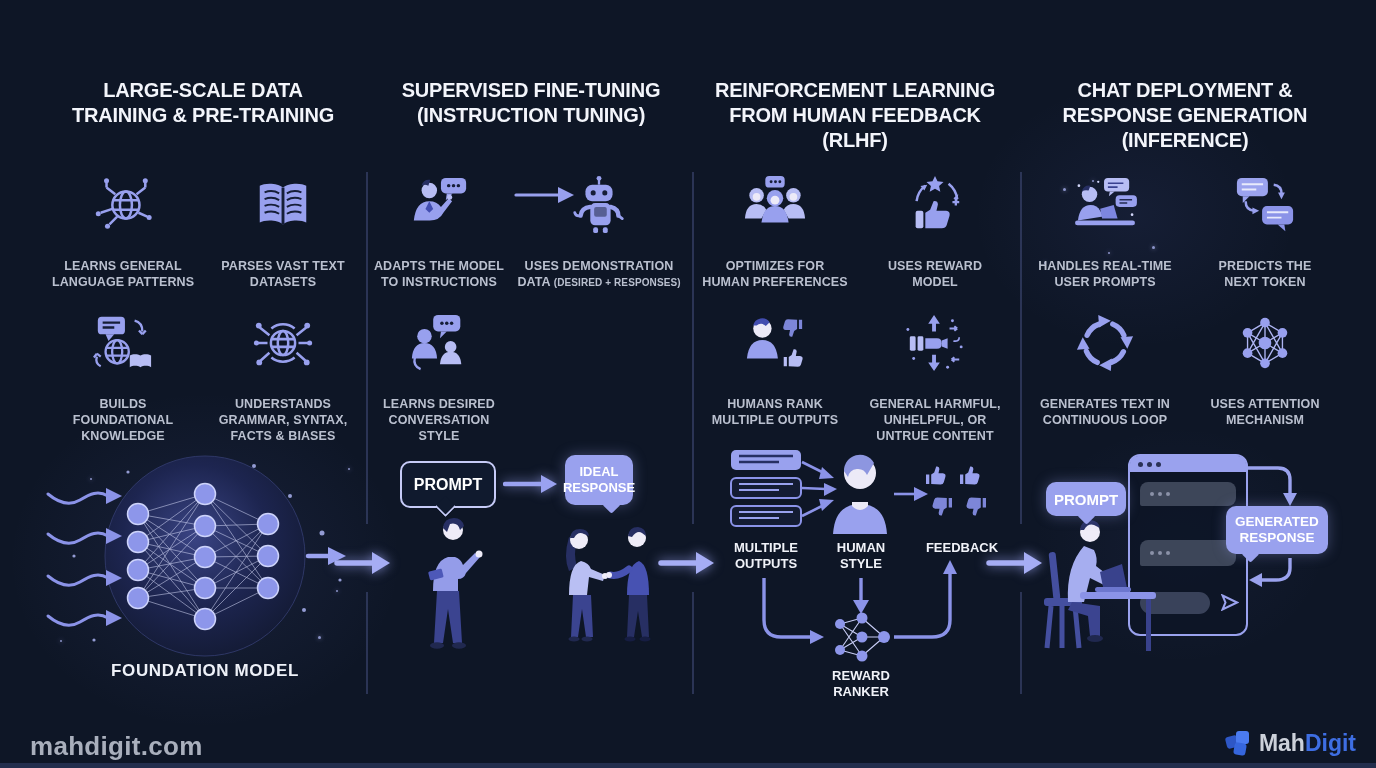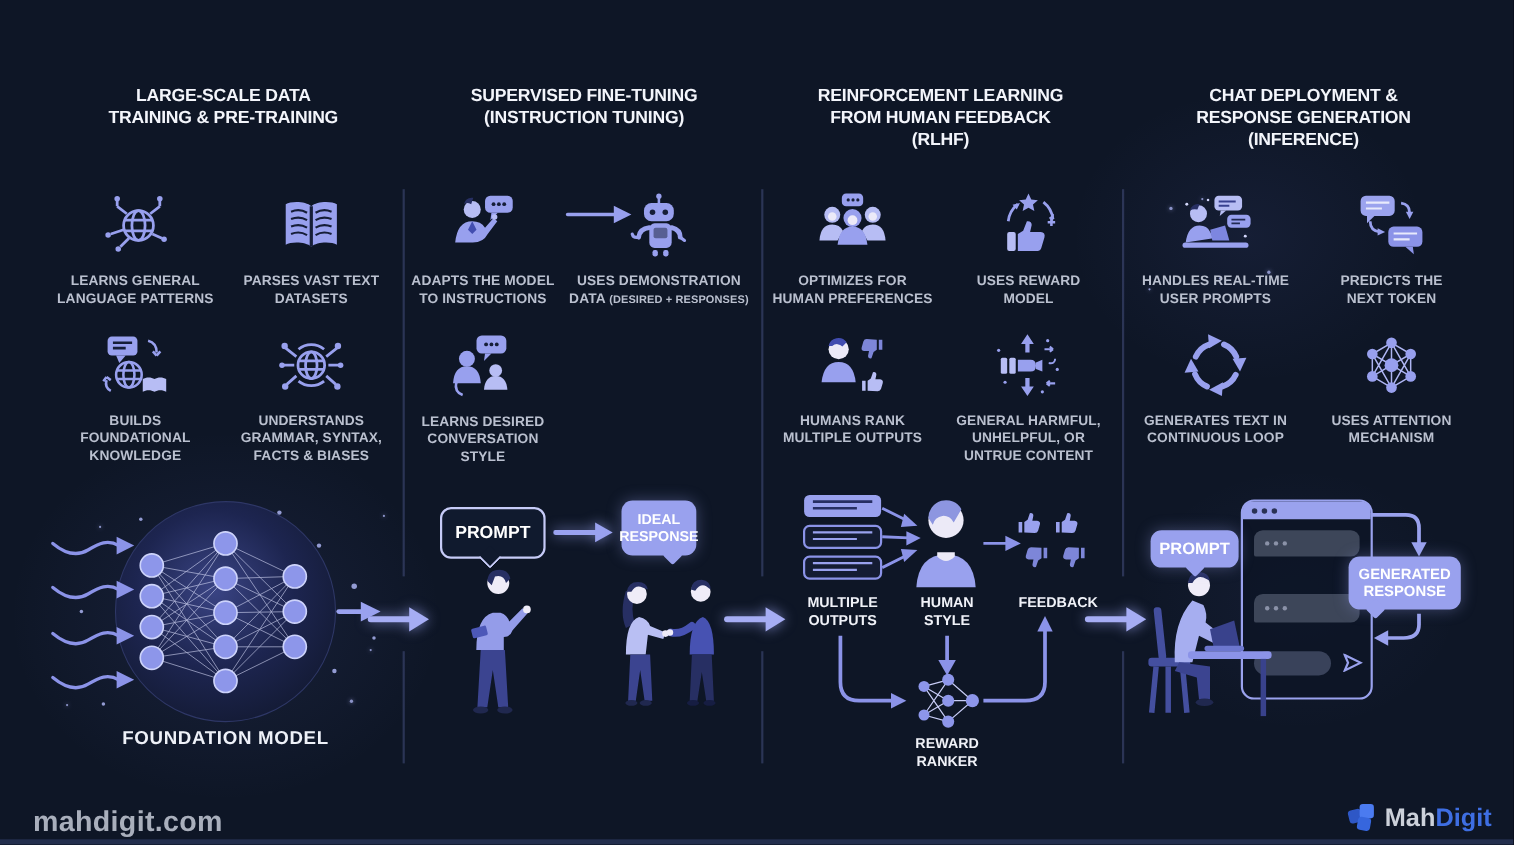--- a/index.html
+++ b/index.html
@@ -7,25 +7,25 @@
     background:
       radial-gradient(280px 240px at 205px 560px, rgba(110,122,225,.11), transparent 70%),
       radial-gradient(230px 190px at 1135px 215px, rgba(110,122,225,.08), transparent 70%),
       radial-gradient(210px 170px at 1180px 545px, rgba(110,122,225,.06), transparent 70%),
       #0e1626;}
   .pre{white-space:pre-line;}
   
   .vdiv{position:absolute;width:2px;background:#434f7c;opacity:.55;}
   
   .col{position:absolute;top:78px;width:320px;text-align:center;}
-  .col-title{margin:0;font-size:16px;font-weight:800;letter-spacing:-.2px;line-height:1.24;color:#f3f5fb;min-height:82px;}
+  .col-title{margin:0;font-size:20px;font-weight:800;letter-spacing:-.2px;line-height:1.24;color:#f3f5fb;min-height:82px;}
   .features{margin-top:8px;display:grid;grid-template-columns:1fr 1fr;row-gap:16px;}
   .feature{display:flex;flex-direction:column;align-items:center;}
   .ficon{height:74px;display:flex;align-items:center;justify-content:center;}
-  .flabel{margin-top:5px;font-size:12.5px;font-weight:700;color:#bac0cf;line-height:1.28;letter-spacing:.1px;}
+  .flabel{margin-top:16px;font-size:12.5px;font-weight:700;color:#bac0cf;line-height:1.28;letter-spacing:.1px;}
   .flabel.wide{width:184px;}
   .fnote{font-size:10px;font-weight:700;}
   
   .garrow{position:absolute;filter:drop-shadow(0 0 6px rgba(154,162,238,.75));}
   .sft-arrow{position:absolute;}
   
   .flow{position:absolute;}
   .fm-label{position:absolute;left:45px;top:661px;width:320px;text-align:center;font-size:17px;font-weight:800;letter-spacing:.6px;color:#eef1f8;}
   
   .bubble{position:absolute;display:flex;align-items:center;justify-content:center;text-align:center;font-weight:800;border-radius:10px;}

